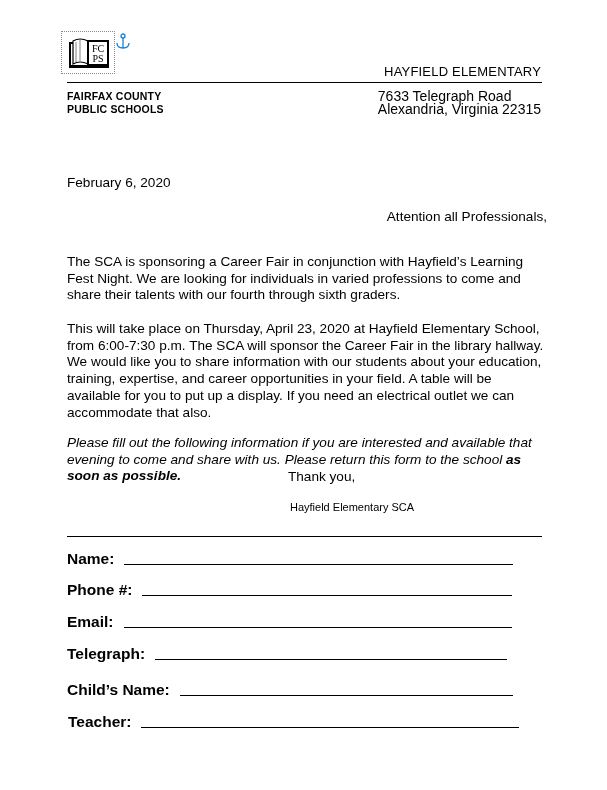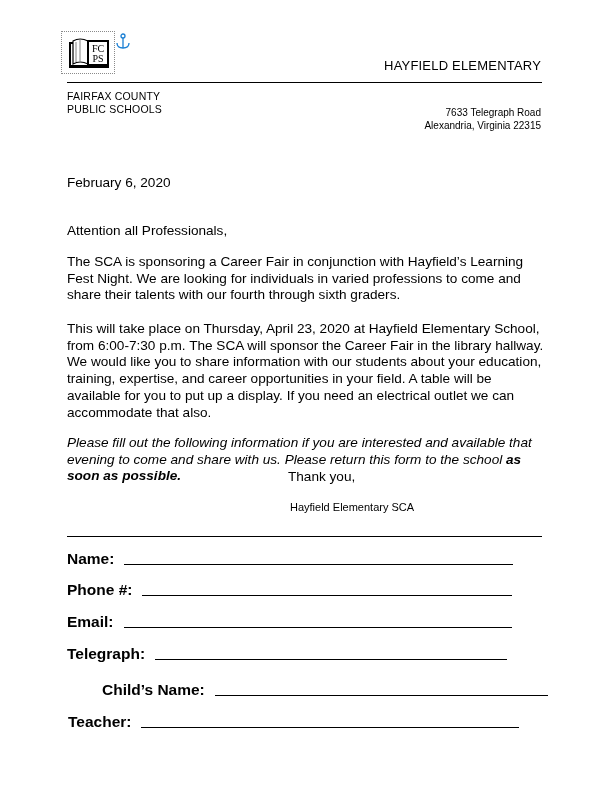--- a/index.html
+++ b/index.html
@@ -2,40 +2,40 @@
 <html><head>
 <meta charset="utf-8">
 <style>
   html, body { margin: 0; padding: 0; background: #ffffff; }
   body { width: 607px; height: 790px; position: relative; overflow: hidden;
          font-family: "Liberation Sans", sans-serif; color: #000; }
   .abs { position: absolute; }
   .logo-box { left: 61px; top: 31px; width: 52px; height: 41px; border: 1px dotted #8a8a8a; }
   .logo-box svg { position: absolute; left: 6px; top: 5px; }
   .anchor { left: 115px; top: 33px; width: 16px; height: 18px; }
-  .school-name { right: 66px; top: 58px; font-size: 13px; letter-spacing: 0.2px; }
+  .school-name { right: 66px; top: 64px; font-size: 13px; letter-spacing: 0.2px; }
   .hr-top { left: 67px; top: 82px; width: 475px; height: 0; border-top: 1.5px solid #000; }
-  .org { left: 67px; top: 90px; font-size: 10.5px; font-weight: normal; line-height: 13px; letter-spacing: 0.2px; }
-  .addr { right: 66px; top: 106px; font-size: 10px; line-height: 13px; text-align: right; }
+  .org { left: 67px; top: 90px; font-size: 10.5px; font-weight: bold; line-height: 13px; letter-spacing: 0.2px; }
+  .addr { right: 66px; top: 90px; font-size: 14px; line-height: 13px; text-align: left; }
   .body-text { left: 67px; width: 480px; font-size: 13.6px; line-height: 16.7px; margin-top: 32px; }
   .date { top: 143px; }
-  .greet { top: 191px; }
+  .greet { top: 177px; text-align: right; }
   .p1 { top: 222px; }
   .p2 { top: 289px; }
   .p3 { top: 403px; font-style: italic; }
   .thanks { left: 288px; top: 469px; font-size: 13.6px; }
   .sig { left: 290px; top: 501px; font-size: 11px; }
   .hr-form { left: 67px; top: 536px; width: 475px; border-top: 1.5px solid #000; }
   .field { left: 67px; display: flex; align-items: flex-end; font-size: 15.5px; font-weight: bold; }
   .field .line { border-bottom: 1.5px solid #000; height: 0; margin-left: 10px; margin-bottom: 3px; }
   .f-name { top: 550px; }
   .f-phone { top: 581px; }
   .f-email { top: 613px; }
   .f-prof { top: 645px; }
-  .f-child { top: 681px; margin-left: 35px; }
+  .f-child { top: 681px; }
   .f-teacher { top: 713px; left: 68px; }
   b { font-weight: bold; }
 </style>
 </head>
 <body>
 
 <div class="abs logo-box">
   <svg width="42" height="32" viewBox="0 0 42 32">
     <path d="M2 6 L2 29 L21 29 L21 6 Z" fill="#fff" stroke="#000" stroke-width="2"></path>
     <path d="M5 4 Q12 0 20 4 L20 27 Q12 23 5 27 Z" fill="#fff" stroke="#000" stroke-width="1.2"></path>

